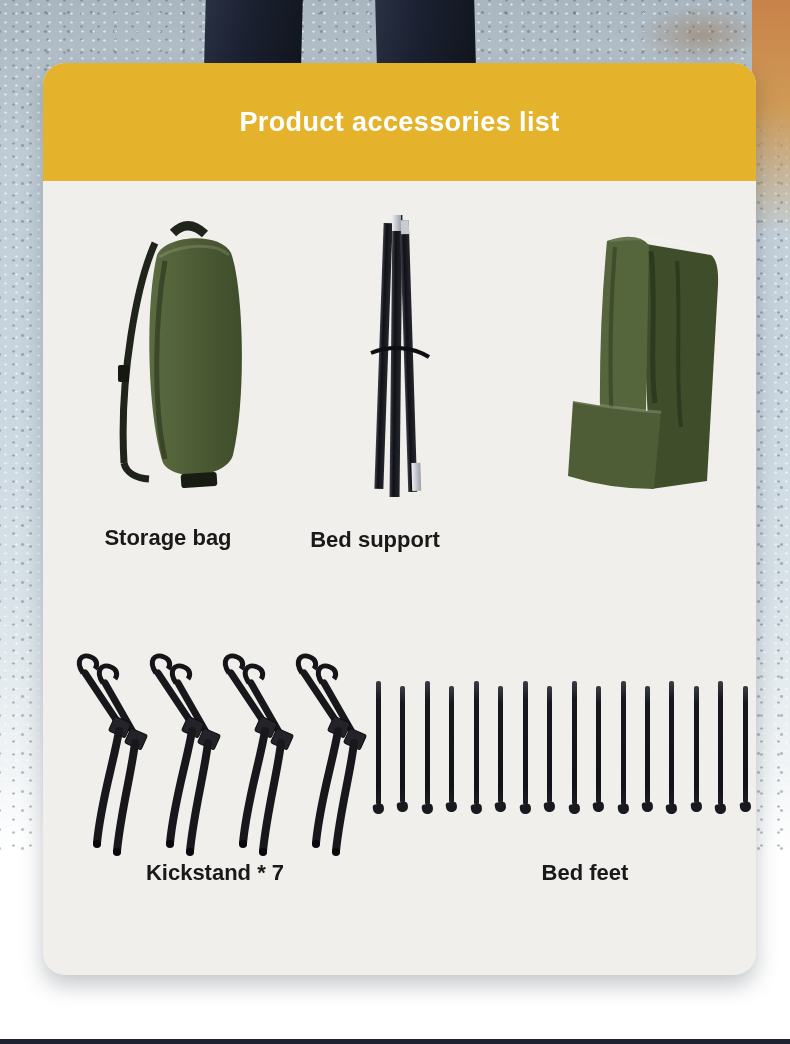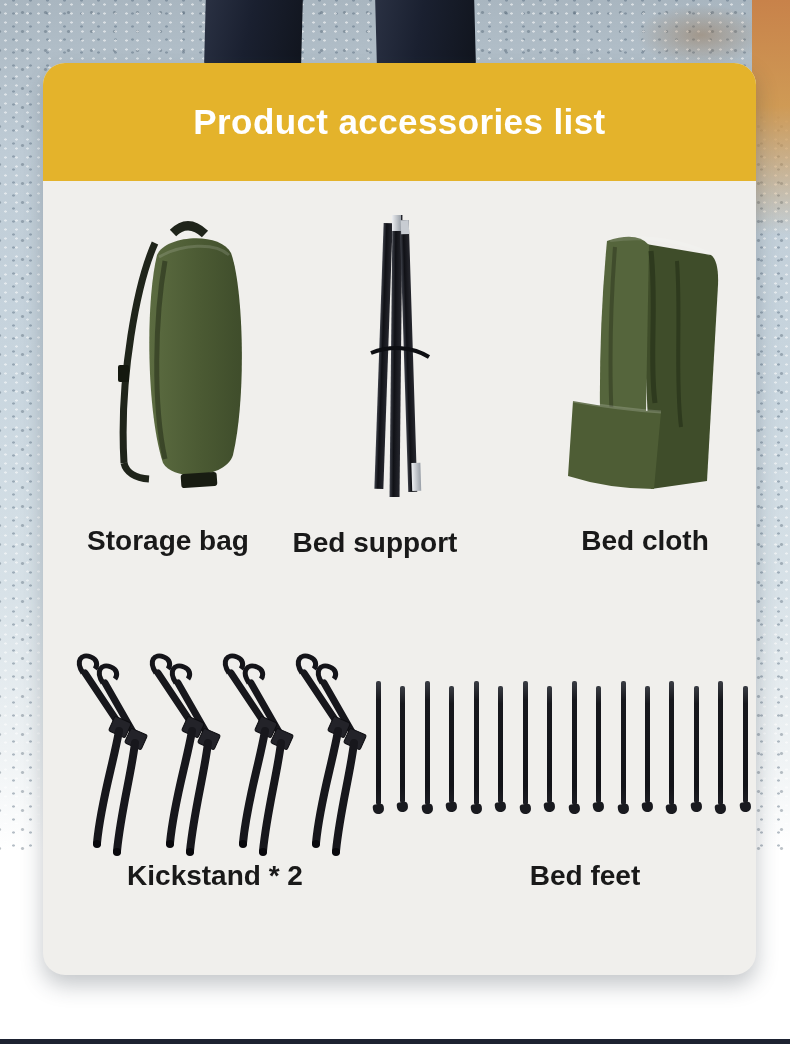--- a/index.html
+++ b/index.html
@@ -47,25 +47,25 @@
     position:absolute;left:43px;top:63px;width:713px;height:912px;
     background:var(--card-bg);border-radius:22px;
     box-shadow:0 10px 22px rgba(40,50,60,.28);
   }
   .banner{
     position:absolute;left:0;top:0;width:100%;height:118px;
     background:var(--banner);border-radius:22px 22px 0 0;
     display:flex;align-items:center;justify-content:center;
   }
   .banner-title{
-    color:var(--banner-text);font-size:35px;font-weight:bold;letter-spacing:.4px;
+    color:var(--banner-text);font-size:27px;font-weight:bold;letter-spacing:.4px;
   }
   .item-label{
     position:absolute;width:220px;text-align:center;
-    color:var(--label-text);font-size:28px;font-weight:bold;
+    color:var(--label-text);font-size:22px;font-weight:bold;
   }
   .lbl-bag{left:15px;top:462px;}
   .lbl-support{left:222px;top:464px;}
   .lbl-cloth{left:492px;top:462px;}
   .lbl-kick{left:62px;top:797px;}
   .lbl-feet{left:432px;top:797px;}
   .illus{position:absolute;}
   .illus-bag{left:50px;top:150px;}
   .illus-support{left:308px;top:148px;}
   .illus-cloth{left:512px;top:162px;}
@@ -153,21 +153,20 @@
       <path d="M60,22 C54,100 54,180 60,236" stroke="rgba(25,32,15,.35)" stroke-width="4" fill="none"></path>
       <path d="M96,26 C102,82 94,132 100,178" stroke="#2e3a1e" stroke-width="5" fill="none"></path>
       <path d="M122,36 C126,92 120,152 126,202" stroke="#2e3a1e" stroke-width="4" fill="none"></path>
       <path d="M18,176 Q62,184 106,187 L99,264 Q54,264 13,251 Z" fill="#4e5d35"></path>
       <path d="M18,176 Q62,184 106,187" stroke="rgba(255,255,255,.18)" stroke-width="3" fill="none"></path>
       <path d="M55,15 Q110,8 155,29" stroke="rgba(255,255,255,.12)" stroke-width="4" fill="none"></path>
     </svg>
 
     <div class="item-label lbl-bag">Storage bag</div>
     <div class="item-label lbl-support">Bed support</div>
-    <div class="item-label lbl-cloth">Bed cloth</div>
 
     <svg class="illus illus-kick" width="312" height="206" viewBox="0 0 312 206">
       <defs>
         <g id="kick-shape">
           <path d="M22,22 C14,10 20,2 30,6 C36,8 37,14 34,18" stroke="#141419" stroke-width="5" fill="none"></path>
           <path d="M24,22 L60,76" stroke="#17171c" stroke-width="7" stroke-linecap="round"></path>
           <path d="M42,32 C34,20 40,12 50,16 C56,18 57,24 54,28" stroke="#141419" stroke-width="5" fill="none"></path>
           <path d="M44,32 L76,88" stroke="#17171c" stroke-width="7" stroke-linecap="round"></path>
           <rect x="50" y="68" width="18" height="16" rx="2" fill="#232329" stroke="#0d0d11" transform="rotate(24 59 76)"></rect>
           <rect x="66" y="80" width="18" height="16" rx="2" fill="#232329" stroke="#0d0d11" transform="rotate(24 75 88)"></rect>
@@ -197,19 +196,19 @@
         <div class="pole tall"></div>
         <div class="pole short"></div>
         <div class="pole tall"></div>
         <div class="pole short"></div>
         <div class="pole tall"></div>
         <div class="pole short"></div>
         <div class="pole tall"></div>
         <div class="pole short"></div>
       </div>
 
-    <div class="item-label lbl-kick">Kickstand * 2</div>
+    <div class="item-label lbl-kick">Kickstand * 7</div>
     <div class="item-label lbl-feet">Bed feet</div>
 
   </div>
 
   <div class="bottom-bar"></div>
 </div>
 
 </body></html>

